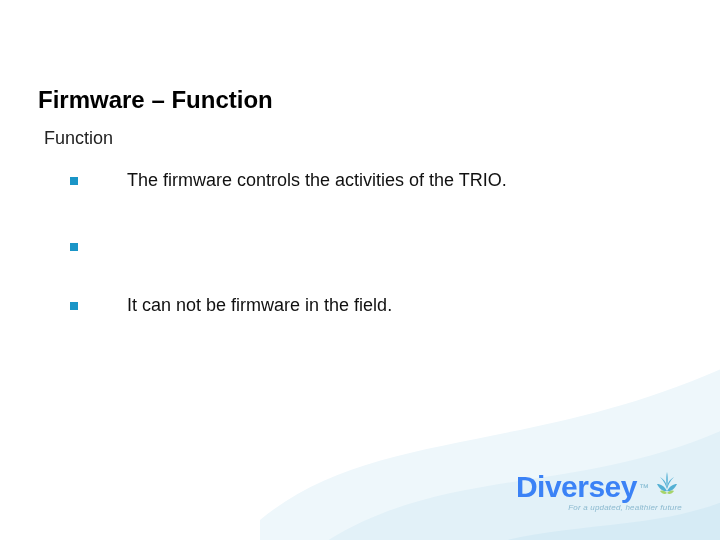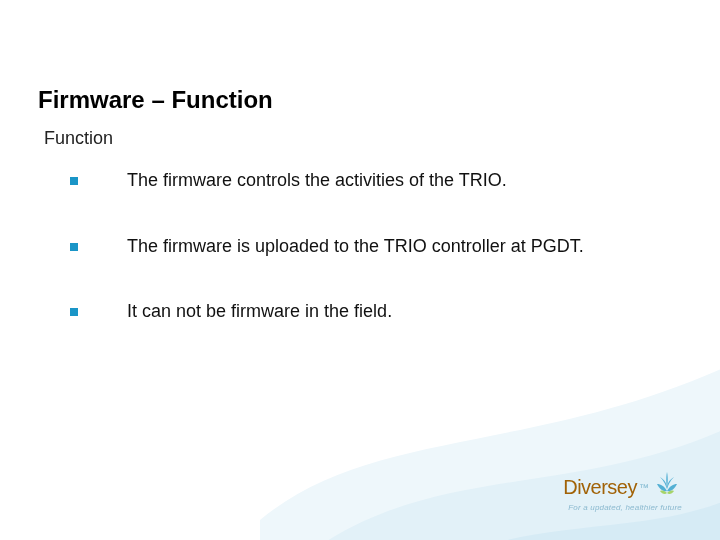--- a/index.html
+++ b/index.html
@@ -74,23 +74,23 @@
     display: flex;
     flex-direction: column;
     align-items: flex-end;
     z-index: 2;
   }
   .logo-row {
     display: flex;
     align-items: center;
   }
   .logo-text {
-    font-size: 20px;
-    font-weight: 400;
-    color: #a16207;
+    font-size: 30px;
+    font-weight: 700;
+    color: #3b82f6;
     letter-spacing: -0.5px;
     font-family: "Segoe UI", Arial, sans-serif;
   }
   .logo-tm {
     font-size: 10px;
     color: #7fb8d0;
     vertical-align: super;
     margin-left: 2px;
     font-weight: 400;
   }
@@ -120,21 +120,20 @@
   <div class="title">Firmware – Function</div>
   <div class="subtitle">Function</div>
 
   <div class="bullets">
     <div class="bullet">
       <div class="bullet-marker"></div>
       <div class="bullet-text">The firmware controls the activities of the TRIO.</div>
     </div>
     <div class="bullet">
       <div class="bullet-marker"></div>
-      <div class="bullet-text">The firmware is uploaded to the TRIO controller at PGDT.</div>
     </div>
     <div class="bullet">
       <div class="bullet-marker"></div>
       <div class="bullet-text">It can not be firmware in the field.</div>
     </div>
   </div>
 
   <div class="logo">
     <div class="logo-row">
       <span class="logo-text">Diversey</span>

